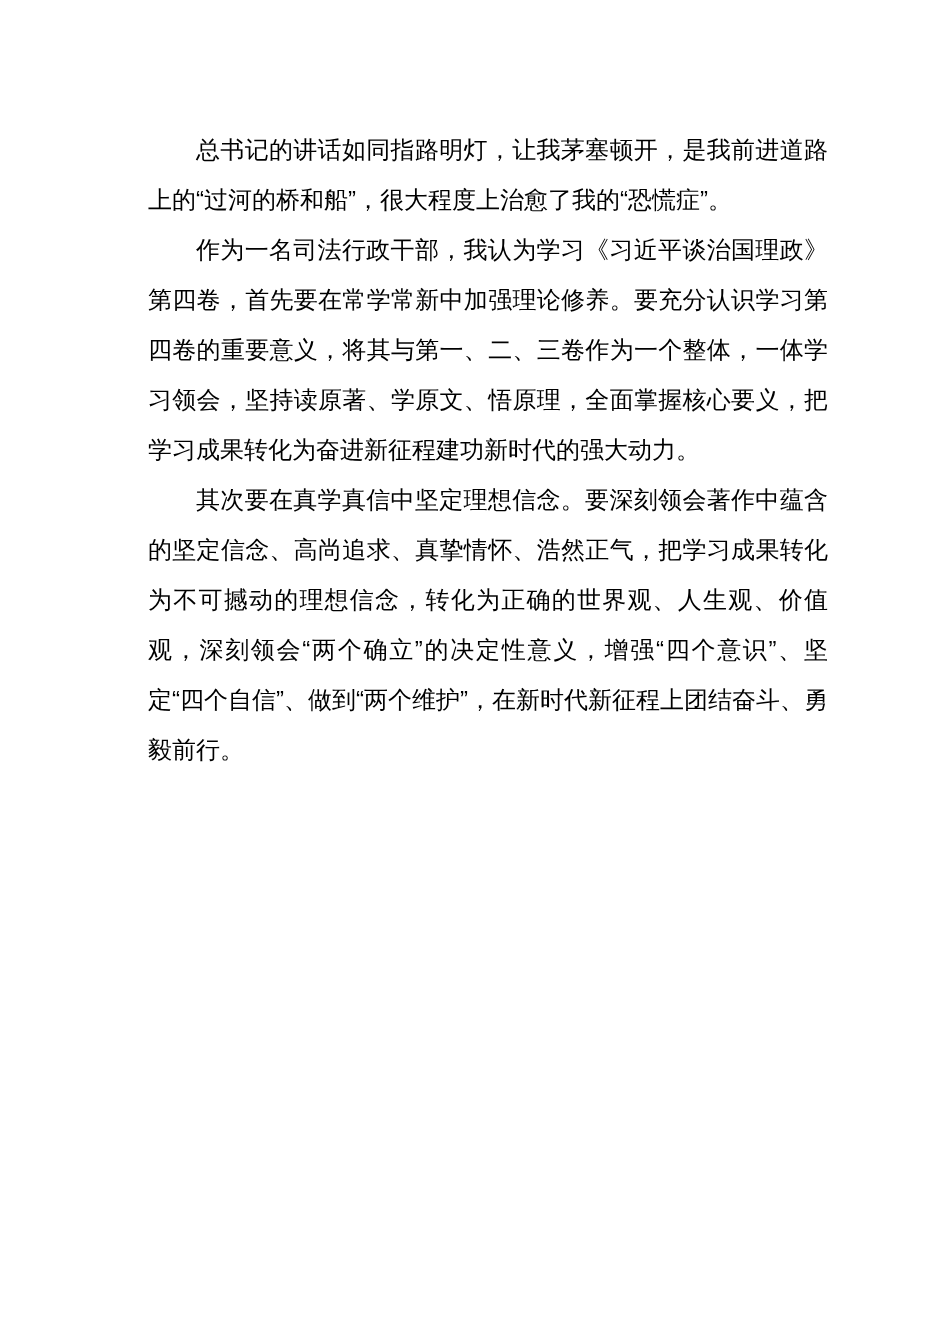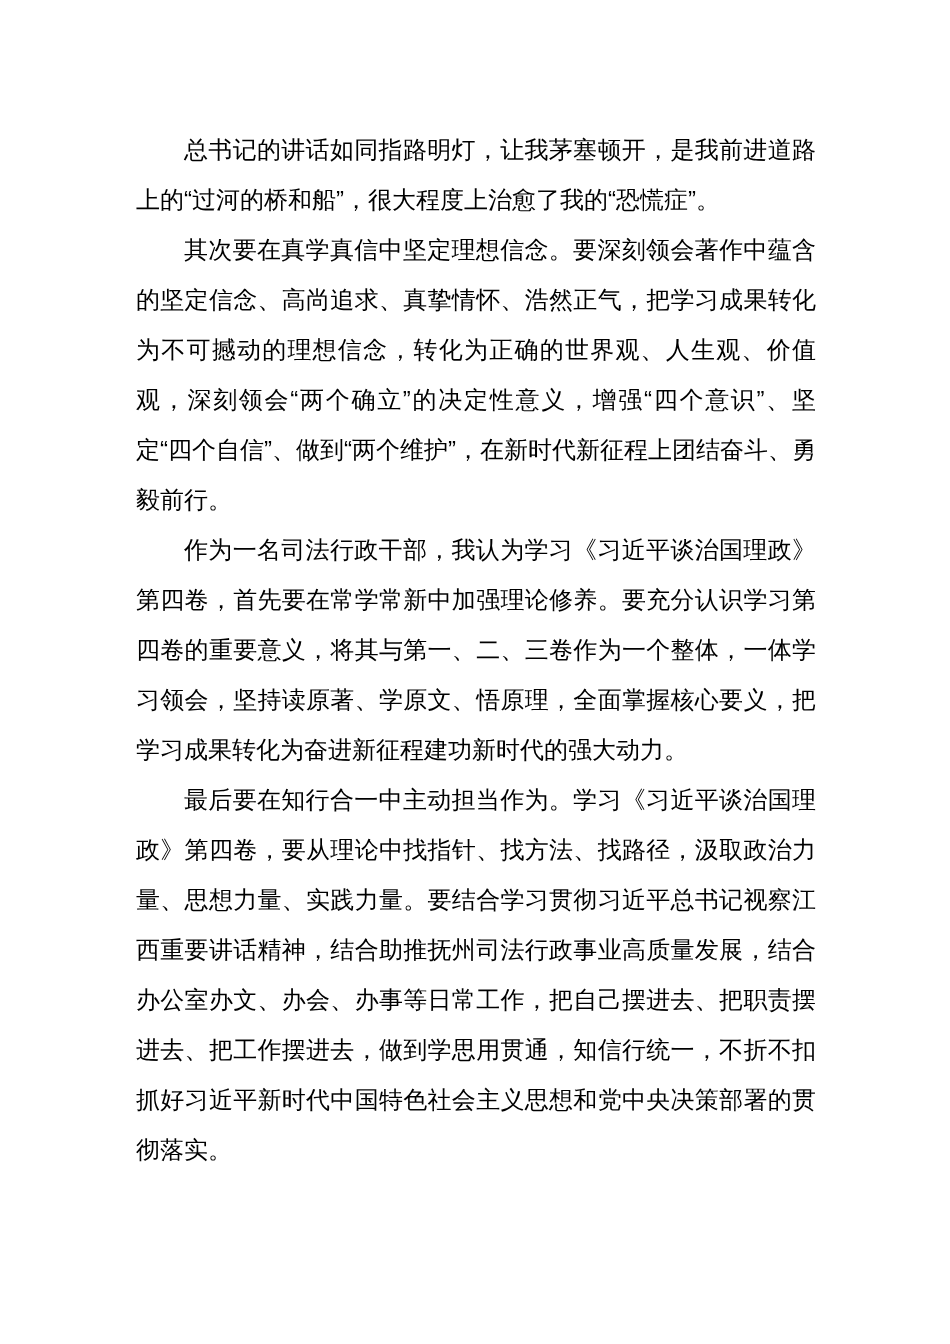--- a/index.html
+++ b/index.html
@@ -14,21 +14,21 @@
   }
   .page {
     position: relative;
     width: 950px;
     height: 1344px;
     background: #ffffff;
     overflow: hidden;
   }
   .doc-content {
     position: absolute;
-    left: 136px;
+    left: 148px;
     top: 125px;
     width: 680px;
     color: #000000;
     font-size: 24px;
     line-height: 50px;
     text-align: justify;
     text-justify: inter-ideograph;
     font-kerning: none;
   }
   .doc-content p {
@@ -37,17 +37,16 @@
     text-indent: 2em;
     word-break: break-all;
   }
 </style>
 </head>
 <body>
 
 <div class="page">
   <div class="doc-content">
     <p>总书记的讲话如同指路明灯，让我茅塞顿开，是我前进道路上的“过河的桥和船”，很大程度上治愈了我的“恐慌症”。</p>
+    <p>作为一名司法行政干部，我认为学习《习近平谈治国理政》第四卷，首先要在常学常新中加强理论修养。要充分认识学习第四卷的重要意义，将其与第一、二、三卷作为一个整体，一体学习领会，坚持读原著、学原文、悟原理，全面掌握核心要义，把学习成果转化为奋进新征程建功新时代的强大动力。</p>
     <p>其次要在真学真信中坚定理想信念。要深刻领会著作中蕴含的坚定信念、高尚追求、真挚情怀、浩然正气，把学习成果转化为不可撼动的理想信念，转化为正确的世界观、人生观、价值观，深刻领会“两个确立”的决定性意义，增强“四个意识”、坚定“四个自信”、做到“两个维护”，在新时代新征程上团结奋斗、勇毅前行。</p>
-    <p>作为一名司法行政干部，我认为学习《习近平谈治国理政》第四卷，首先要在常学常新中加强理论修养。要充分认识学习第四卷的重要意义，将其与第一、二、三卷作为一个整体，一体学习领会，坚持读原著、学原文、悟原理，全面掌握核心要义，把学习成果转化为奋进新征程建功新时代的强大动力。</p>
-    <p>最后要在知行合一中主动担当作为。学习《习近平谈治国理政》第四卷，要从理论中找指针、找方法、找路径，汲取政治力量、思想力量、实践力量。要结合学习贯彻习近平总书记视察江西重要讲话精神，结合助推抚州司法行政事业高质量发展，结合办公室办文、办会、办事等日常工作，把自己摆进去、把职责摆进去、把工作摆进去，做到学思用贯通，知信行统一，不折不扣抓好习近平新时代中国特色社会主义思想和党中央决策部署的贯彻落实。</p>
   </div>
 </div>
 
 </body></html>

